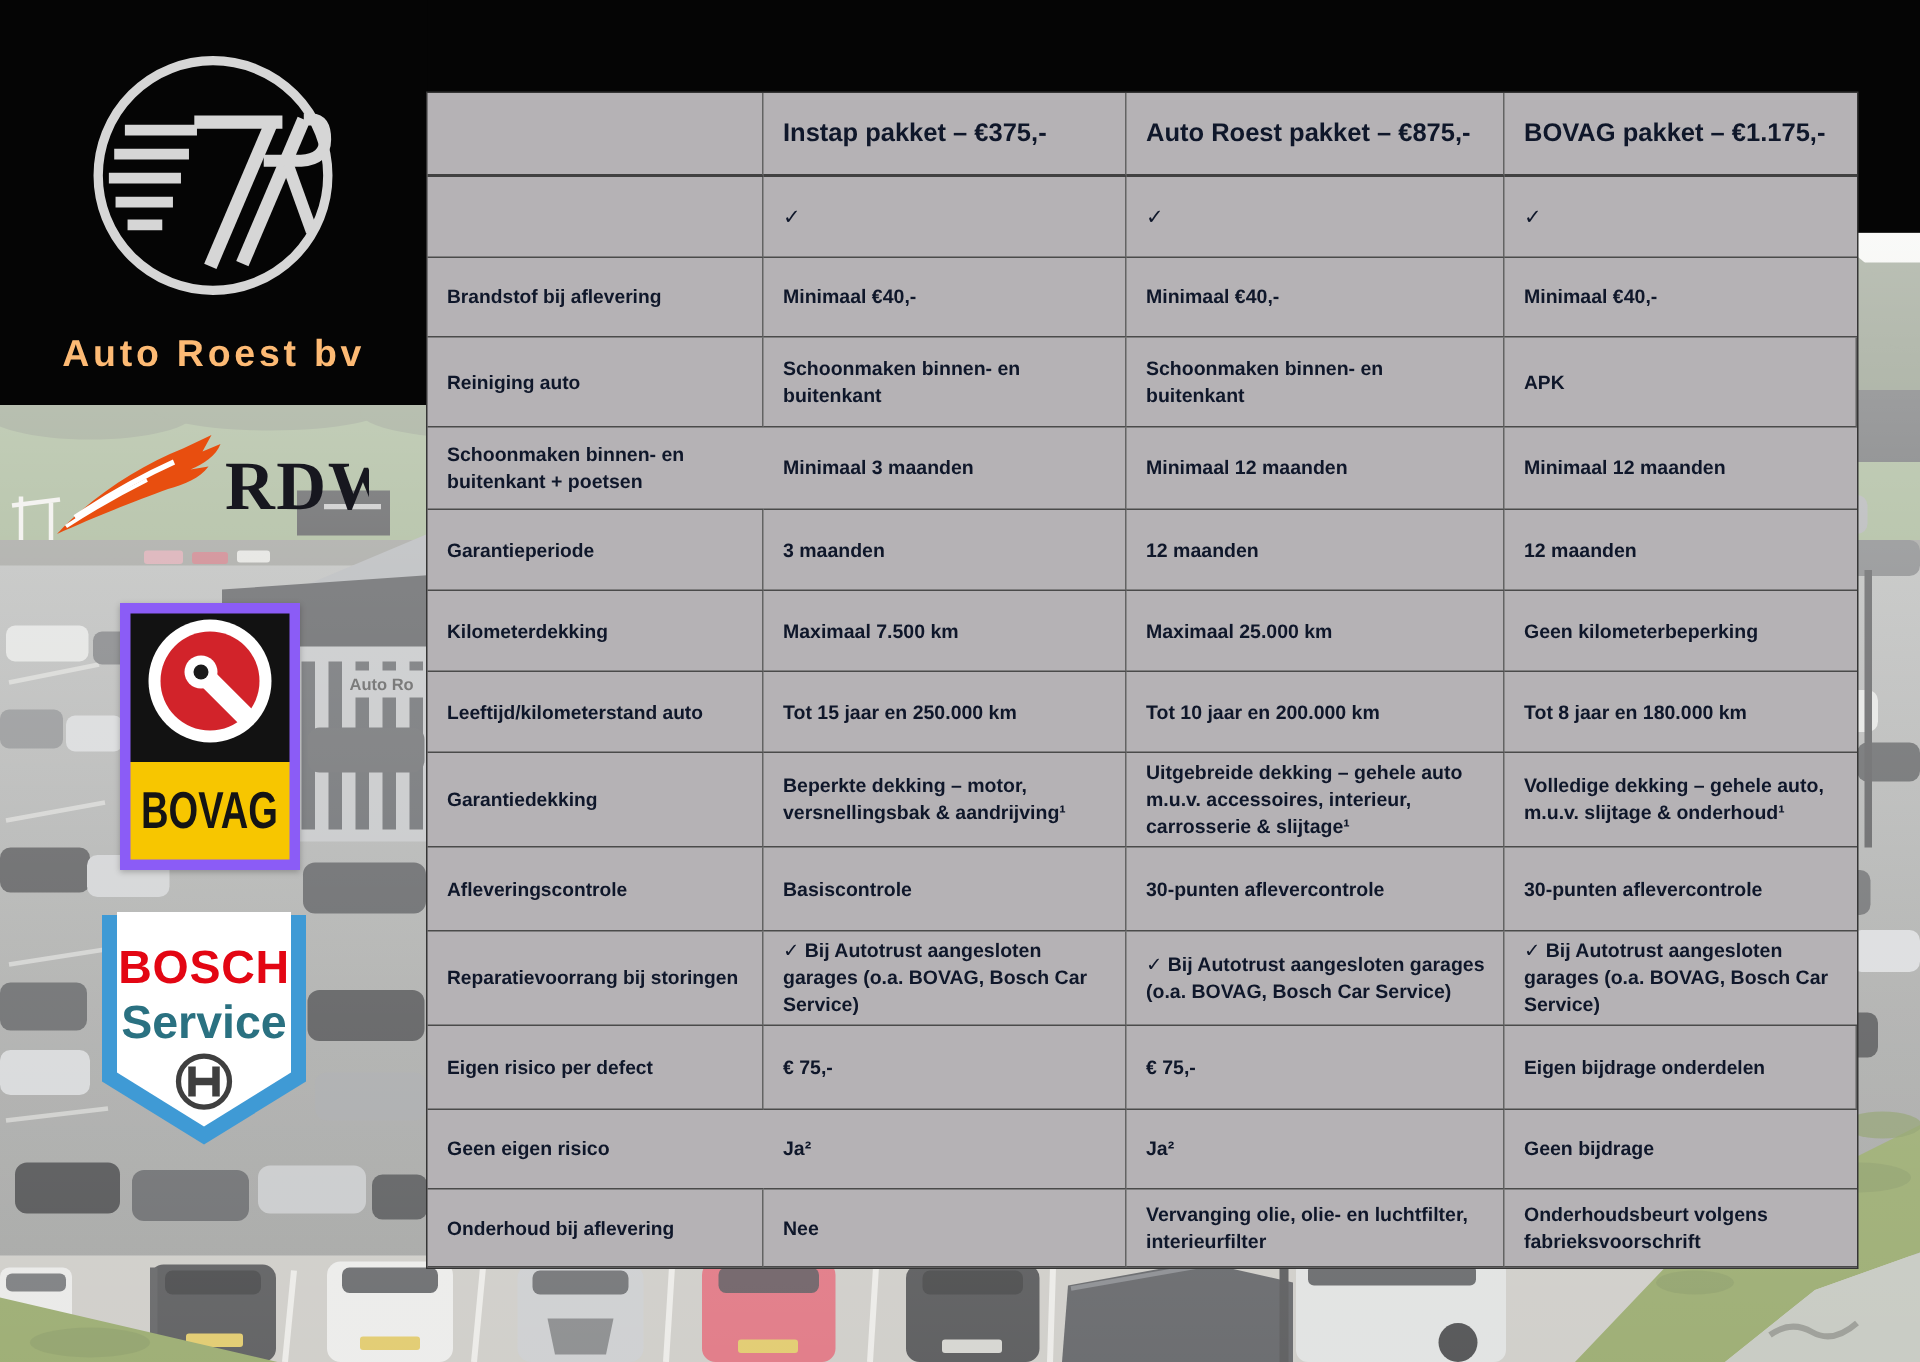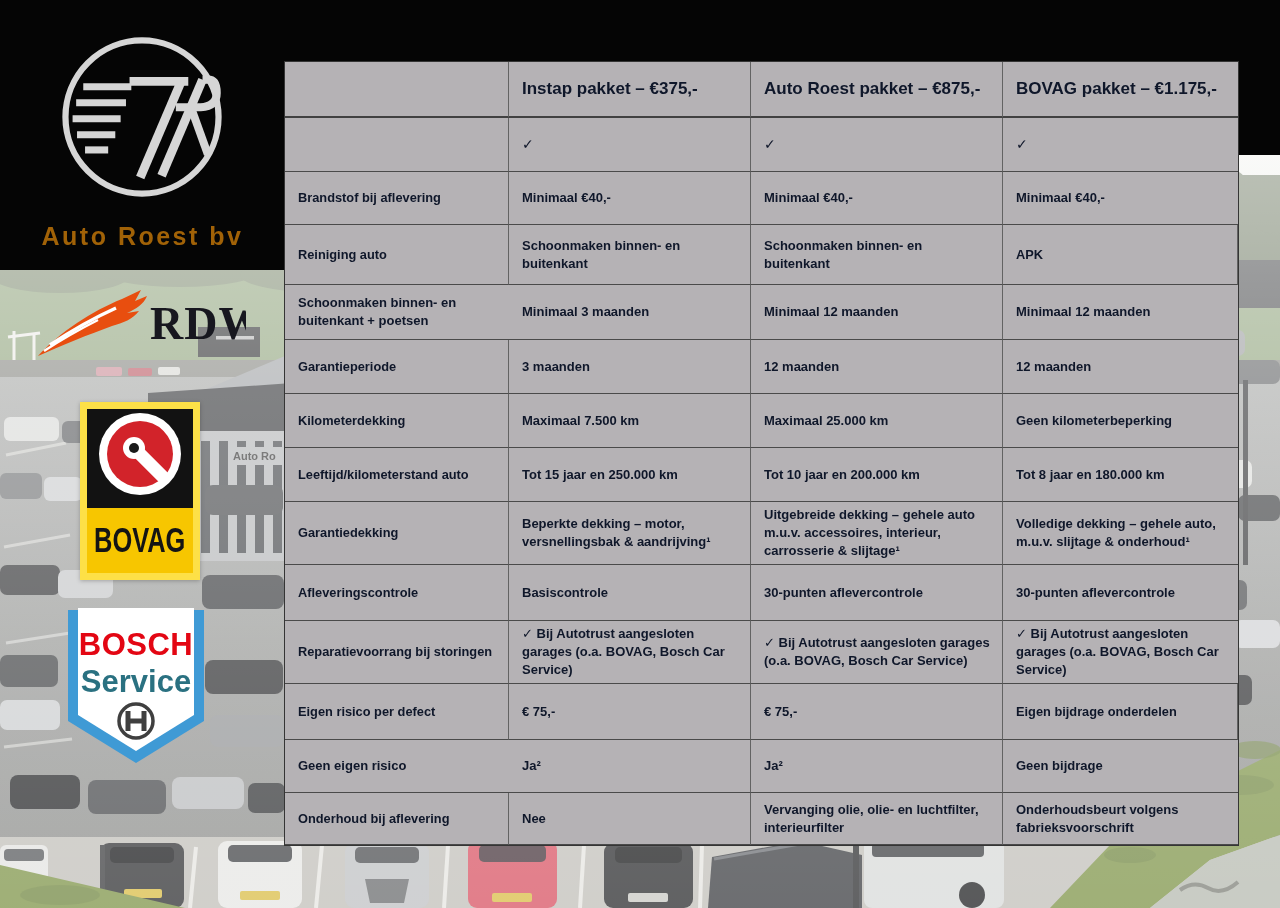--- a/index.html
+++ b/index.html
@@ -7,21 +7,21 @@
          font-family:"Liberation Sans","DejaVu Sans",sans-serif;}
   .abs{position:absolute;}
 
   
   #photo{left:0;top:155px;width:1280px;height:753px;}
 
   
   .logo-block{left:0;top:0;width:285px;height:270px;background:#050505;}
   .logo-block svg{position:absolute;left:48px;top:28px;width:188px;height:178px;}
   .brand-name{position:absolute;left:0;top:222px;width:285px;text-align:center;
-              color:#a16207;font-size:25px;font-weight:700;letter-spacing:2.5px;}
+              color:#fdba74;font-size:25px;font-weight:700;letter-spacing:2.5px;}
 
   .black-right{left:1238px;top:0;width:42px;height:155px;background:#050505;}
   .black-top{left:0;top:0;width:1280px;height:62px;background:#050505;}
 
   
   .tbl{left:285px;top:62px;width:953px;height:783px;background:#b5b2b5;
        display:grid;grid-template-columns:224px 242px 252px 235px;
        grid-template-rows:56px 54px 53px 60px 55px 54px 54px 54px 63px 56px 63px 56px 53px 52px;
        box-shadow:0 0 0 1px #353535;}
   .c{box-sizing:border-box;border-right:1px solid #636363;border-bottom:1px solid #4a4a4a;
@@ -29,21 +29,21 @@
      color:#0f172a;font-weight:700;font-size:13px;line-height:1.38;}
   .c.last{border-right:none;}
   .c.head{font-size:17px;border-bottom:2px solid #414141;}
   .c.chk{font-size:14px;}
   .c.lbl{padding-right:4px;font-size:12.8px;}
 
   
   .rdw{left:34px;top:286px;width:212px;height:78px;}
 
   
-  .bovag{left:80px;top:402px;width:120px;height:178px;background:#fde047;
+  .bovag{left:80px;top:402px;width:120px;height:178px;background:#8b5cf6;
          box-shadow:0 1px 4px rgba(0,0,0,.25);padding:7px;box-sizing:border-box;}
   .bovag .emblem{width:106px;height:99px;background:#121212;position:relative;}
   .bovag .yellow{width:106px;height:65px;background:#f7c600;display:flex;align-items:center;justify-content:center;}
   .bovag .yellow span{font-size:31px;font-weight:800;color:#141414;transform:scale(.82,1.12);letter-spacing:0px;}
 
   
   .bosch{left:66px;top:608px;width:140px;height:160px;}
 </style>
 </head>
 <body>

